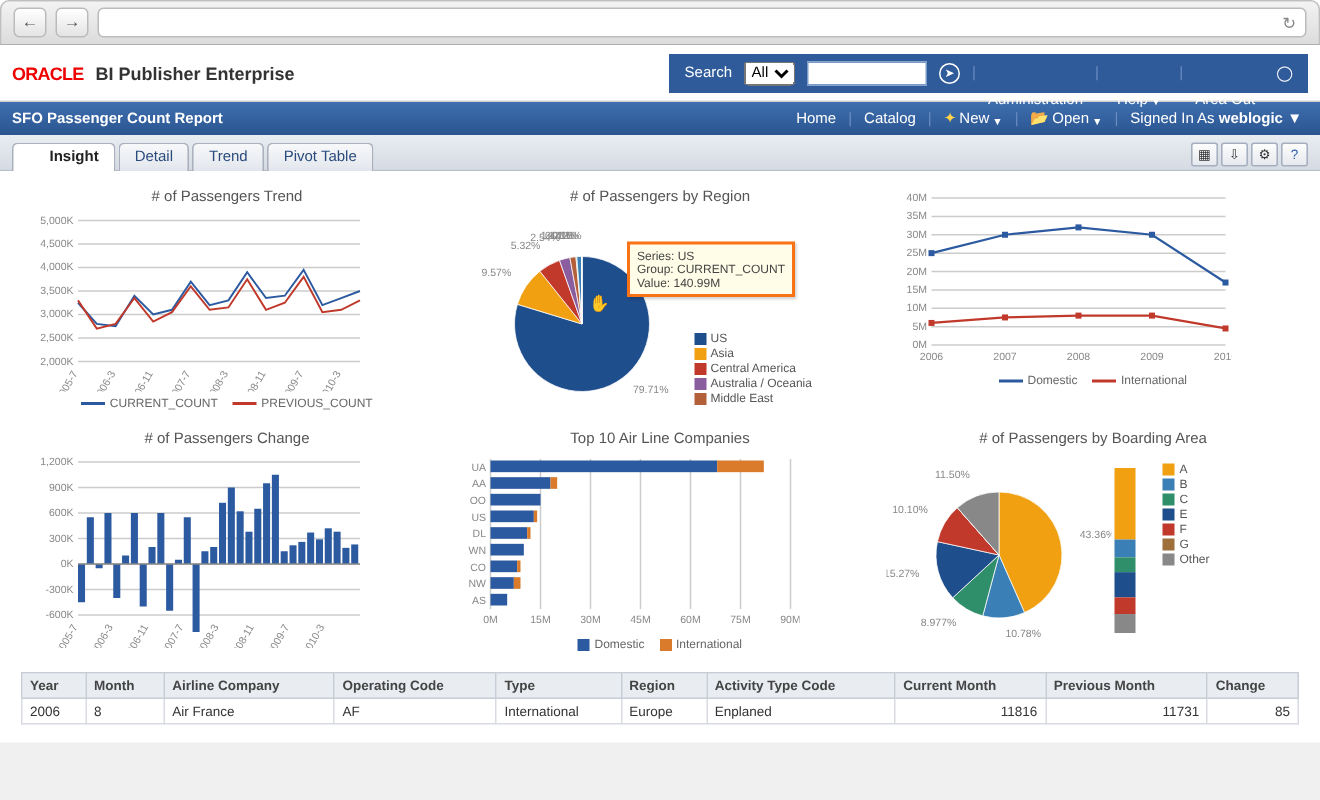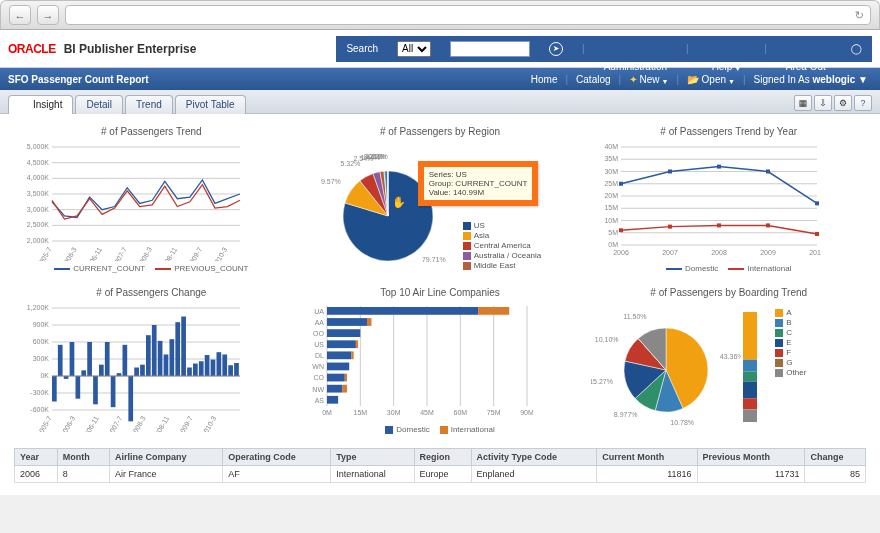--- a/index.html
+++ b/index.html
@@ -8,55 +8,55 @@
   .outer-shadow{position:relative;}
   
   .chrome-bar{height:30px;background:linear-gradient(#f3f3f3,#dcdcdc);border:1px solid #bfbfbf;border-bottom:1px solid #aeaeae;border-radius:6px 6px 0 0;display:flex;align-items:center;padding:0 8px;gap:6px;}
   .nav-btn{width:22px;height:20px;border:1px solid #bbb;border-radius:4px;background:linear-gradient(#fff,#e4e4e4);display:flex;align-items:center;justify-content:center;color:#555;cursor:pointer;}
   .url-bar{flex:1;height:20px;background:#fff;border:1px solid #bbb;border-radius:4px;display:flex;align-items:center;justify-content:flex-end;padding:0 6px;}
   .refresh{color:#888;}
   
   .ora-header{background:#fff;border-bottom:1px solid #d0d0d0;height:38px;display:flex;align-items:center;padding:0 8px;}
   .ora-logo{color:#e00;font-weight:bold;letter-spacing:-0.5px;font-size:12px;margin-right:8px;}
   .ora-title{color:#333;font-size:12px;font-weight:bold;}
-  .ora-right{margin-left:auto;background:#2f5b9a;color:#fff;height:26px;display:flex;align-items:center;gap:19px;padding:0 10px;font-size:10px;}
+  .ora-right{margin-left:auto;background:#2f5b9a;color:#fff;height:26px;display:flex;align-items:center;gap:8px;padding:0 10px;font-size:10px;}
   .search-sel{height:16px;font-size:10px;}
   .search-inp{height:16px;background:#fff;border:1px solid #7a9bc9;width:80px;font-size:10px;}
   .search-go{width:14px;height:14px;border:1px solid #fff;border-radius:50%;display:flex;align-items:center;justify-content:center;font-size:8px;}
   .hdr-link{color:#fff;text-decoration:none;cursor:pointer;margin-top:36px;}
   .sep{color:#6a8dc0;}
   
   .sub-bar{height:22px;background:linear-gradient(#3f6fb0,#2a5590);color:#fff;display:flex;align-items:center;padding:0 8px;font-size:10px;}
   .rpt-title{font-weight:bold;}
   .sub-right{margin-left:auto;display:flex;align-items:center;gap:4px;}
   .sub-link{color:#fff;cursor:pointer;padding:0 4px;}
   .dd{display:inline-flex;align-items:flex-end;gap:2px;padding:0 4px;}
   .dd .tri{font-size:7px;}
   .yel{color:#ffd24a;}
   
   .tab-row{height:24px;background:linear-gradient(#e9edf2,#d5dbe3);border-bottom:1px solid #b8c0cc;display:flex;align-items:flex-end;padding:0 8px;}
   .tab{padding:3px 10px 4px;border:1px solid #aab1bd;border-bottom:none;background:linear-gradient(#f7f8fa,#e2e6ec);border-radius:4px 4px 0 0;margin-right:2px;color:#2a4b7c;cursor:pointer;font-size:10px;position:relative;top:1px;}
-  .tab.active{background:#fff;font-weight:normal;color:#222;padding-left:24px;}
+  .tab.active{background:#fff;font-weight:bold;color:#222;padding-left:24px;}
   .tab-tools{margin-left:auto;display:flex;gap:2px;align-items:center;margin-bottom:2px;}
   .tool-btn{width:18px;height:16px;border:1px solid #a6afc0;background:linear-gradient(#fdfdfd,#e6e9ee);border-radius:2px;display:flex;align-items:center;justify-content:center;font-size:9px;color:#333;cursor:pointer;}
   
   .dash{padding:12px 14px;background:#fff;}
   .row{display:flex;gap:14px;margin-bottom:14px;}
   .panel{flex:1;min-width:0;}
   .p-title{text-align:center;color:#555;font-size:10px;margin-bottom:4px;}
   svg{display:block;}
   .axis{stroke:#ccc;stroke-width:1;}
   .tick-lbl{fill:#888;font-size:7px;}
   .legend{display:flex;justify-content:center;gap:10px;font-size:8px;color:#666;margin-top:3px;}
   .legend span{display:inline-flex;align-items:center;gap:3px;}
   .sw{width:16px;height:2px;display:inline-block;}
   .sw-sq{width:8px;height:8px;display:inline-block;}
   .pie-legend{font-size:8px;color:#555;}
   .pie-legend div{display:flex;align-items:center;gap:3px;margin:1px 0;}
-  .tooltip{position:absolute;background:#fffde7;border:6px solid #f97316;padding:3px 5px;font-size:8px;color:#444;box-shadow:1px 1px 2px rgba(0,0,0,.2);}
+  .tooltip{position:absolute;background:#fffde7;border:2px solid #f97316;padding:3px 5px;font-size:8px;color:#444;box-shadow:1px 1px 2px rgba(0,0,0,.2);}
   
   .data-table{border-collapse:collapse;width:100%;font-size:9px;margin-top:6px;}
   .data-table th{background:#e9edf2;border:1px solid #c7cdd6;padding:3px 5px;text-align:left;color:#444;font-weight:bold;}
   .data-table td{border:1px solid #d8dce2;padding:3px 5px;color:#333;}
   .num{text-align:right;}
   .cursor-ptr{font-size:11px;}
 </style>
 </head>
 <body>
 
@@ -230,21 +230,20 @@
         </div>
         <div class="tooltip" style="top:35px;left:115px;">
           <div>Series: US</div>
           <div>Group: CURRENT_COUNT</div>
           <div>Value: 140.99M</div>
         </div>
         <div style="position:absolute;top:70px;left:90px;color:#fff;" class="cursor-ptr">✋</div>
       </div>
 
       <div class="panel">
-        <div class="p-title"># of Passengers Trend by Year</div>
         <svg id="svg-year" width="230" height="120">
             <line x1="30" x2="226" y1="104" y2="104" class="axis"></line>
             <text x="27" y="106" class="tick-lbl" text-anchor="end">0M</text>
             <line x1="30" x2="226" y1="91.75" y2="91.75" class="axis"></line>
             <text x="27" y="93.75" class="tick-lbl" text-anchor="end">5M</text>
             <line x1="30" x2="226" y1="79.5" y2="79.5" class="axis"></line>
             <text x="27" y="81.5" class="tick-lbl" text-anchor="end">10M</text>
             <line x1="30" x2="226" y1="67.25" y2="67.25" class="axis"></line>
             <text x="27" y="69.25" class="tick-lbl" text-anchor="end">15M</text>
             <line x1="30" x2="226" y1="55" y2="55" class="axis"></line>
@@ -402,21 +401,21 @@
               <span>Domestic</span>
             </span>
           <span>
               <i class="sw-sq" style="background:#d97b2a;"></i>
               <span>International</span>
             </span>
         </div>
       </div>
 
       <div class="panel">
-        <div class="p-title"># of Passengers by Boarding Trend</div>
+        <div class="p-title"># of Passengers by Boarding Area</div>
         <div style="display:flex;align-items:center;">
           <svg id="svg-boarding" width="150" height="130">
               <path d="M75,68 L75,26 A42,42 0 0 1 92.00502524294018,106.40350396105761 Z" fill="#f0a010" stroke="#fff" stroke-width="0.5"></path>
               <text x="128.8096954755278" y="56.619460784700884" class="tick-lbl" text-anchor="start">43.36%</text>
               <path d="M75,68 L92.00502524294018,106.40350396105761 A42,42 0 0 1 64.17963934550434,108.58225961311965 Z" fill="#3a7fb5" stroke="#fff" stroke-width="0.5"></path>
               <text x="79.2934137698618" y="122.83216754972177" class="tick-lbl" text-anchor="start">10.78%</text>
               <path d="M75,68 L64.17963934550434,108.58225961311965 A42,42 0 0 1 44.15808509995661,96.50923158028783 Z" fill="#2f8f6b" stroke="#fff" stroke-width="0.5"></path>
               <text x="46.598852635257444" y="115.09962662661114" class="tick-lbl" text-anchor="end">8.977%</text>
               <path d="M75,68 L44.15808509995661,96.50923158028783 A42,42 0 0 1 33.95316824306646,59.10294415449739 Z" fill="#1f4e8c" stroke="#fff" stroke-width="0.5"></path>
               <text x="21.939143017395196" y="82.47568500180766" class="tick-lbl" text-anchor="end">15.27%</text>

